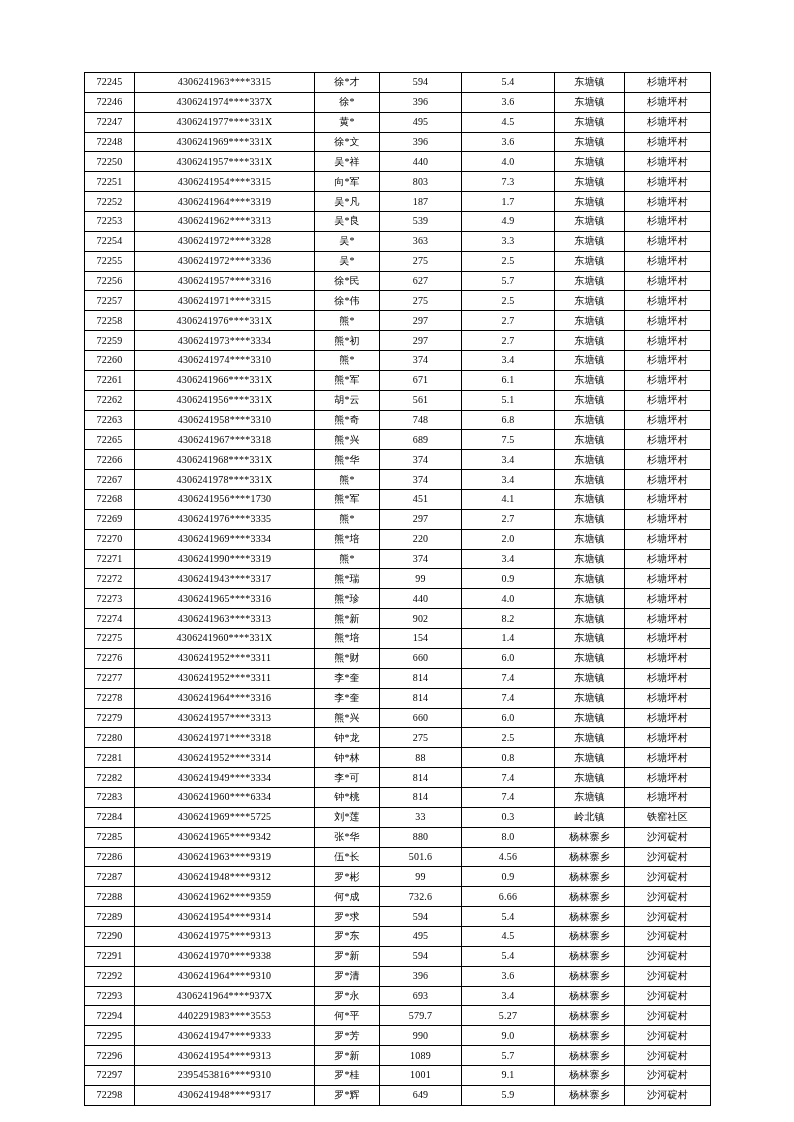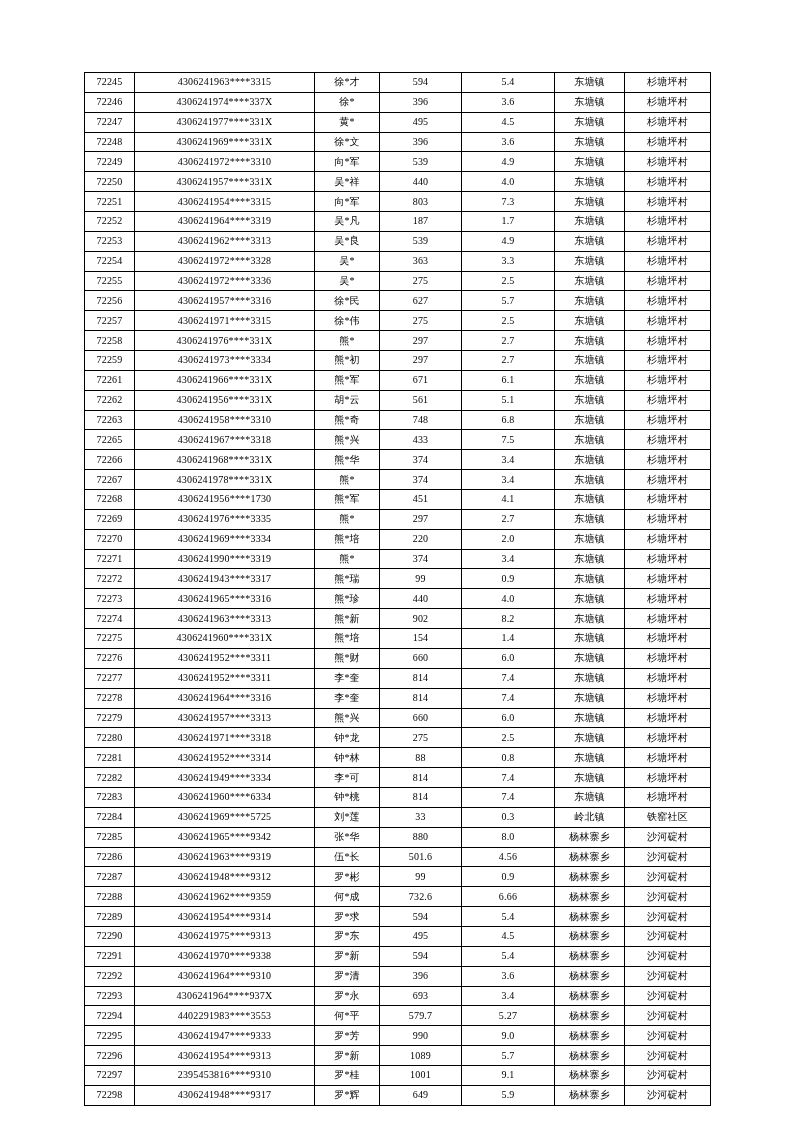--- a/index.html
+++ b/index.html
@@ -82,29 +82,20 @@
         <tr>
           <td>72248</td>
           <td>4306241969****331X</td>
           <td>徐*文</td>
           <td>396</td>
           <td>3.6</td>
           <td>东塘镇</td>
           <td>杉塘坪村</td>
         </tr>
         <tr>
-          <td>72249</td>
-          <td>4306241972****3310</td>
-          <td>向*军</td>
-          <td>539</td>
-          <td>4.9</td>
-          <td>东塘镇</td>
-          <td>杉塘坪村</td>
-        </tr>
-        <tr>
           <td>72250</td>
           <td>4306241957****331X</td>
           <td>吴*祥</td>
           <td>440</td>
           <td>4.0</td>
           <td>东塘镇</td>
           <td>杉塘坪村</td>
         </tr>
         <tr>
           <td>72251</td>
@@ -181,20 +172,29 @@
         <tr>
           <td>72259</td>
           <td>4306241973****3334</td>
           <td>熊*初</td>
           <td>297</td>
           <td>2.7</td>
           <td>东塘镇</td>
           <td>杉塘坪村</td>
         </tr>
         <tr>
+          <td>72260</td>
+          <td>4306241974****3310</td>
+          <td>熊*</td>
+          <td>374</td>
+          <td>3.4</td>
+          <td>东塘镇</td>
+          <td>杉塘坪村</td>
+        </tr>
+        <tr>
           <td>72261</td>
           <td>4306241966****331X</td>
           <td>熊*军</td>
           <td>671</td>
           <td>6.1</td>
           <td>东塘镇</td>
           <td>杉塘坪村</td>
         </tr>
         <tr>
           <td>72262</td>
@@ -211,21 +211,21 @@
           <td>熊*奇</td>
           <td>748</td>
           <td>6.8</td>
           <td>东塘镇</td>
           <td>杉塘坪村</td>
         </tr>
         <tr>
           <td>72265</td>
           <td>4306241967****3318</td>
           <td>熊*兴</td>
-          <td>433</td>
+          <td>689</td>
           <td>7.5</td>
           <td>东塘镇</td>
           <td>杉塘坪村</td>
         </tr>
         <tr>
           <td>72266</td>
           <td>4306241968****331X</td>
           <td>熊*华</td>
           <td>374</td>
           <td>3.4</td>

